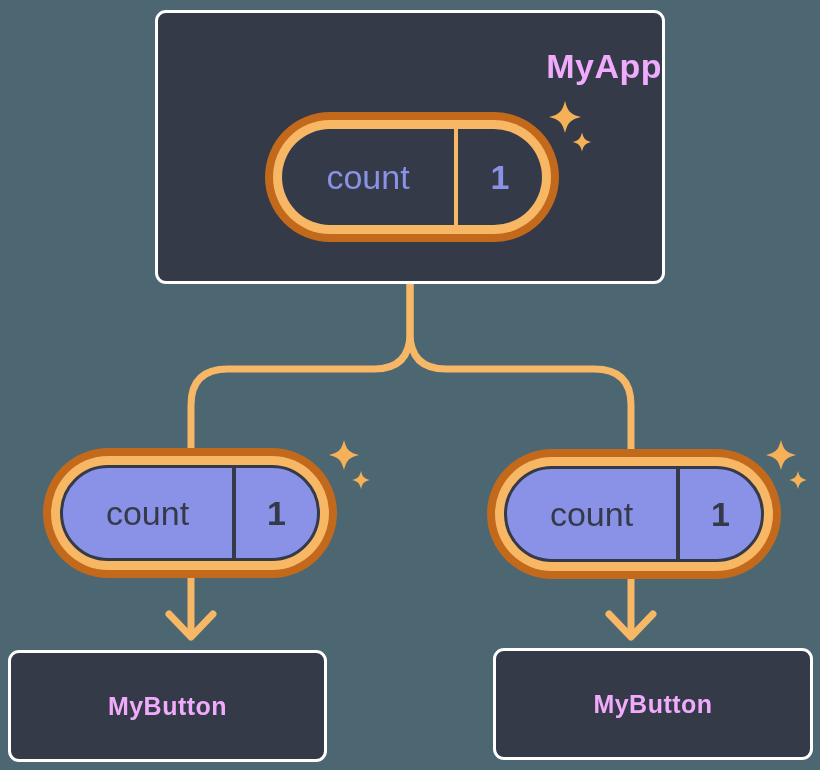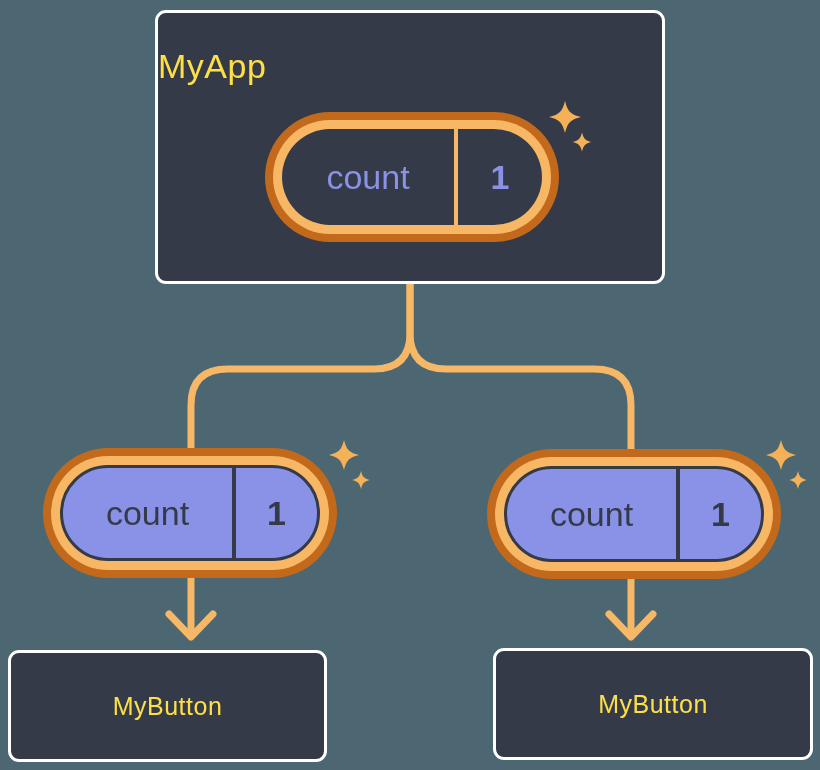--- a/index.html
+++ b/index.html
@@ -28,24 +28,24 @@
   }
 
   .card {
     position: absolute;
     background: #343A47;
     border: 3px solid #FFFFFF;
     border-radius: 11px;
     z-index: 2;
   }
   .card-title {
-    color: #fde047;
-    font-weight: 400;
+    color: #f0abfc;
+    font-weight: 700;
     letter-spacing: 0.5px;
-    text-align: left;
+    text-align: right;
   }
   .card.root { left: 155px; top: 10px; width: 510px; height: 274px; }
   .card.root .card-title { margin-top: 36px; font-size: 34px; line-height: 34px; }
 
   .card.leaf {
     display: flex;
     align-items: center;
     justify-content: center;
   }
   .card.leaf .card-title { margin-top: 0; font-size: 25px; }

